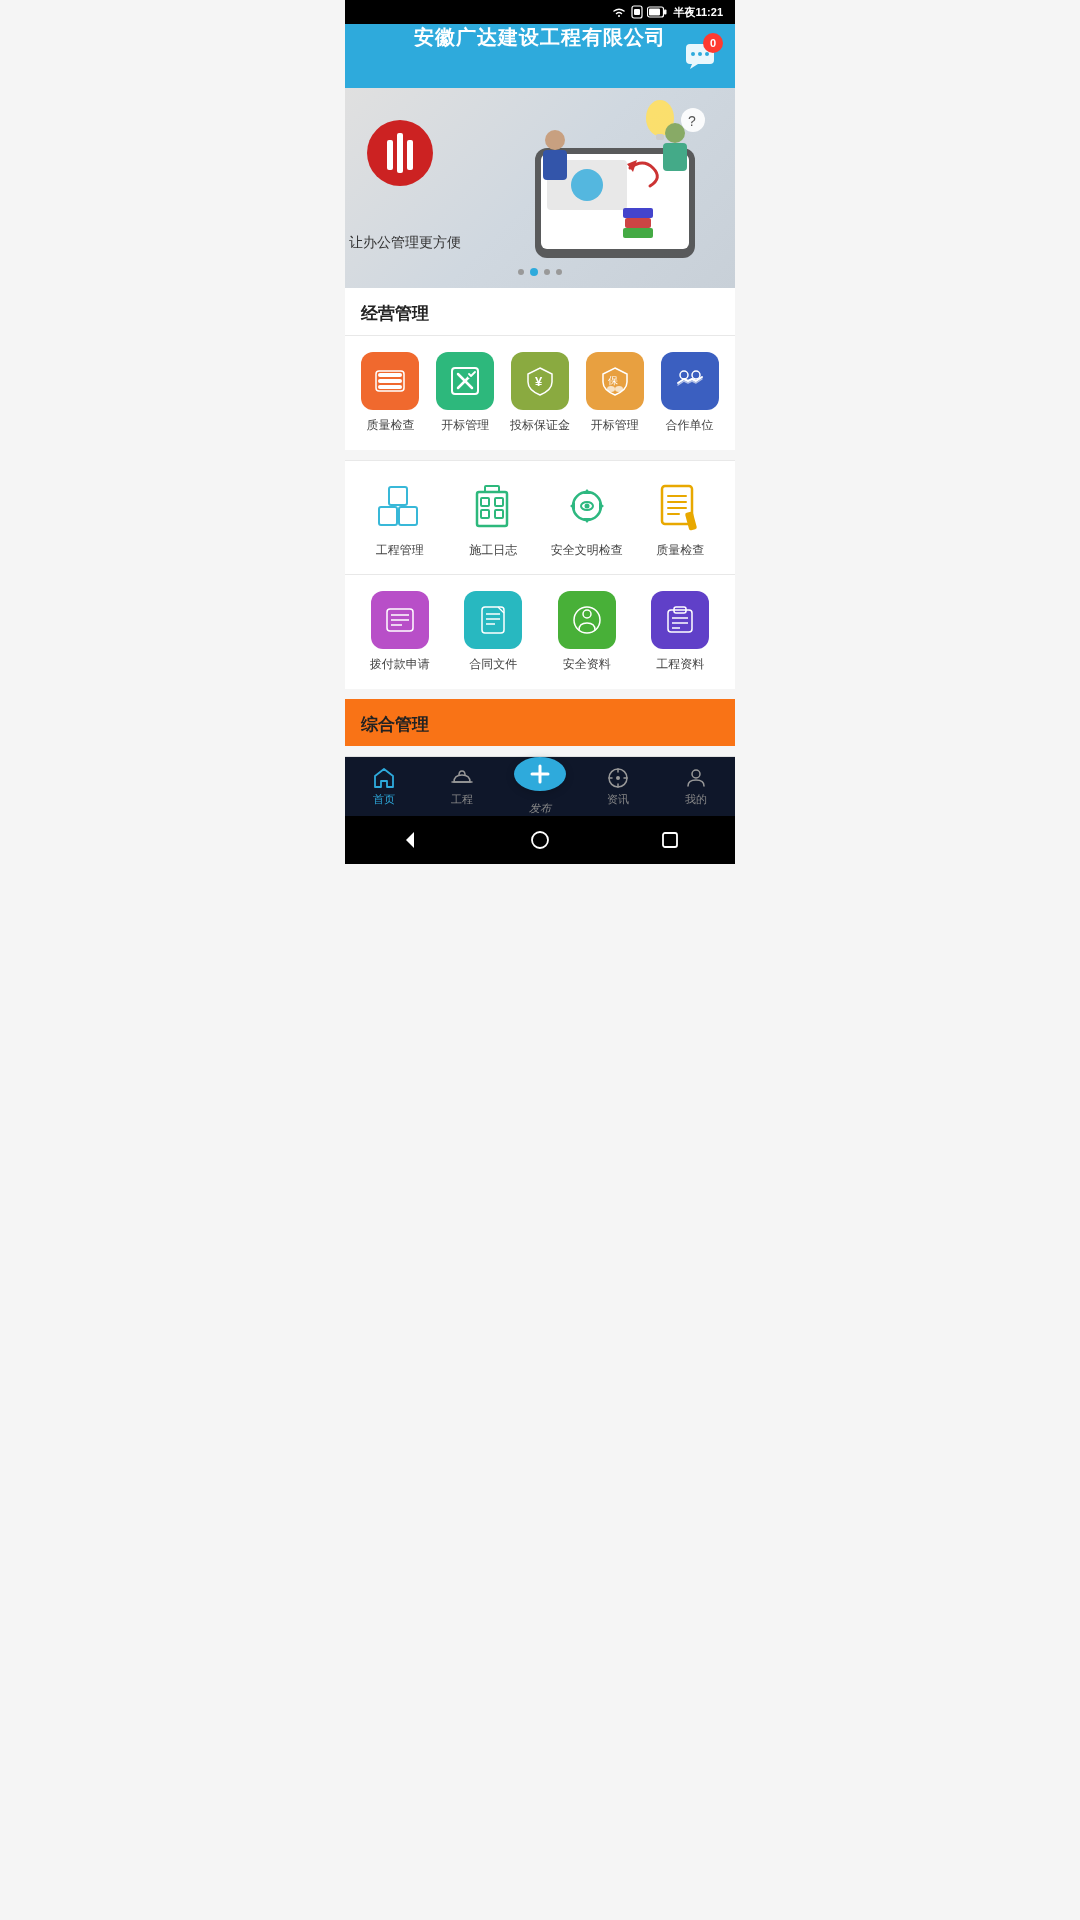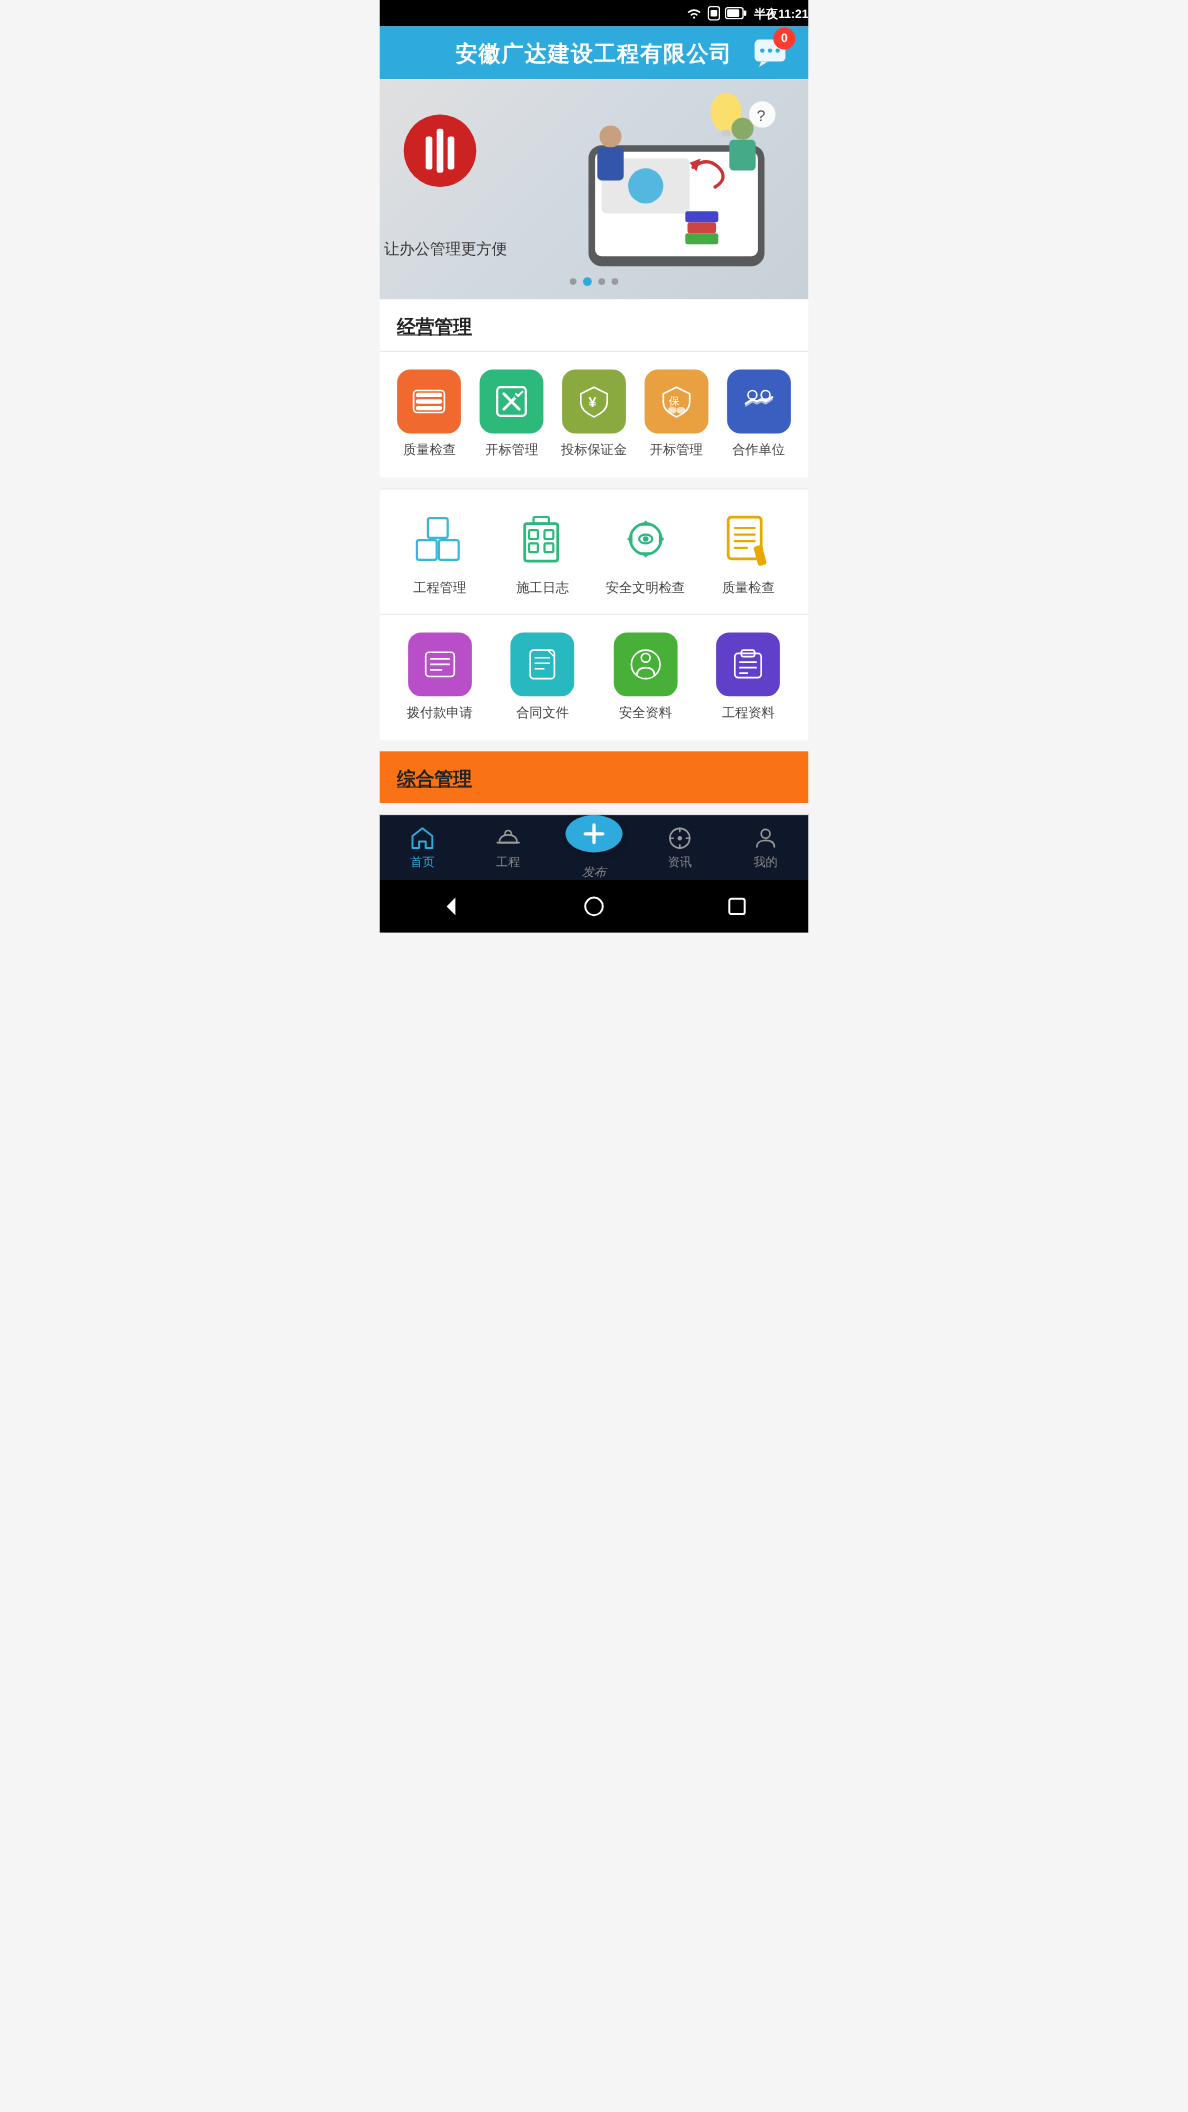--- a/index.html
+++ b/index.html
@@ -14,33 +14,33 @@
     }
 
     
     .status-bar {
       background: #000;
       color: #fff;
       height: 24px;
       display: flex;
       align-items: center;
       justify-content: flex-end;
-      padding: 0 0;
+      padding: 0 12px;
       font-size: 11px;
       gap: 6px;
     }
     .status-bar .time { font-weight: 600; }
     .status-icons { display: flex; align-items: center; gap: 4px; }
 
     
     .header {
       background: #2eaadc;
-      height: 48px;
-      display: flex;
-      align-items: center;
+      height: 64px;
+      display: flex;
+      align-items: flex-start;
       justify-content: center;
       position: relative;
       padding: 0 16px;
     }
     .header-title {
       color: #fff;
       font-size: 20px;
       font-weight: bold;
       letter-spacing: 1px;
     }
@@ -144,21 +144,20 @@
     
     .section {
       background: #fff;
       margin-bottom: 10px;
     }
     .section-title {
       font-size: 17px;
       font-weight: bold;
       color: #222;
       padding: 14px 16px 10px;
-      text-decoration: underline;
     }
     .section-divider {
       height: 1px;
       background: #e8e8e8;
       margin: 0 0;
     }
     .grid-row {
       display: flex;
       flex-direction: row;
       padding: 16px 8px;

